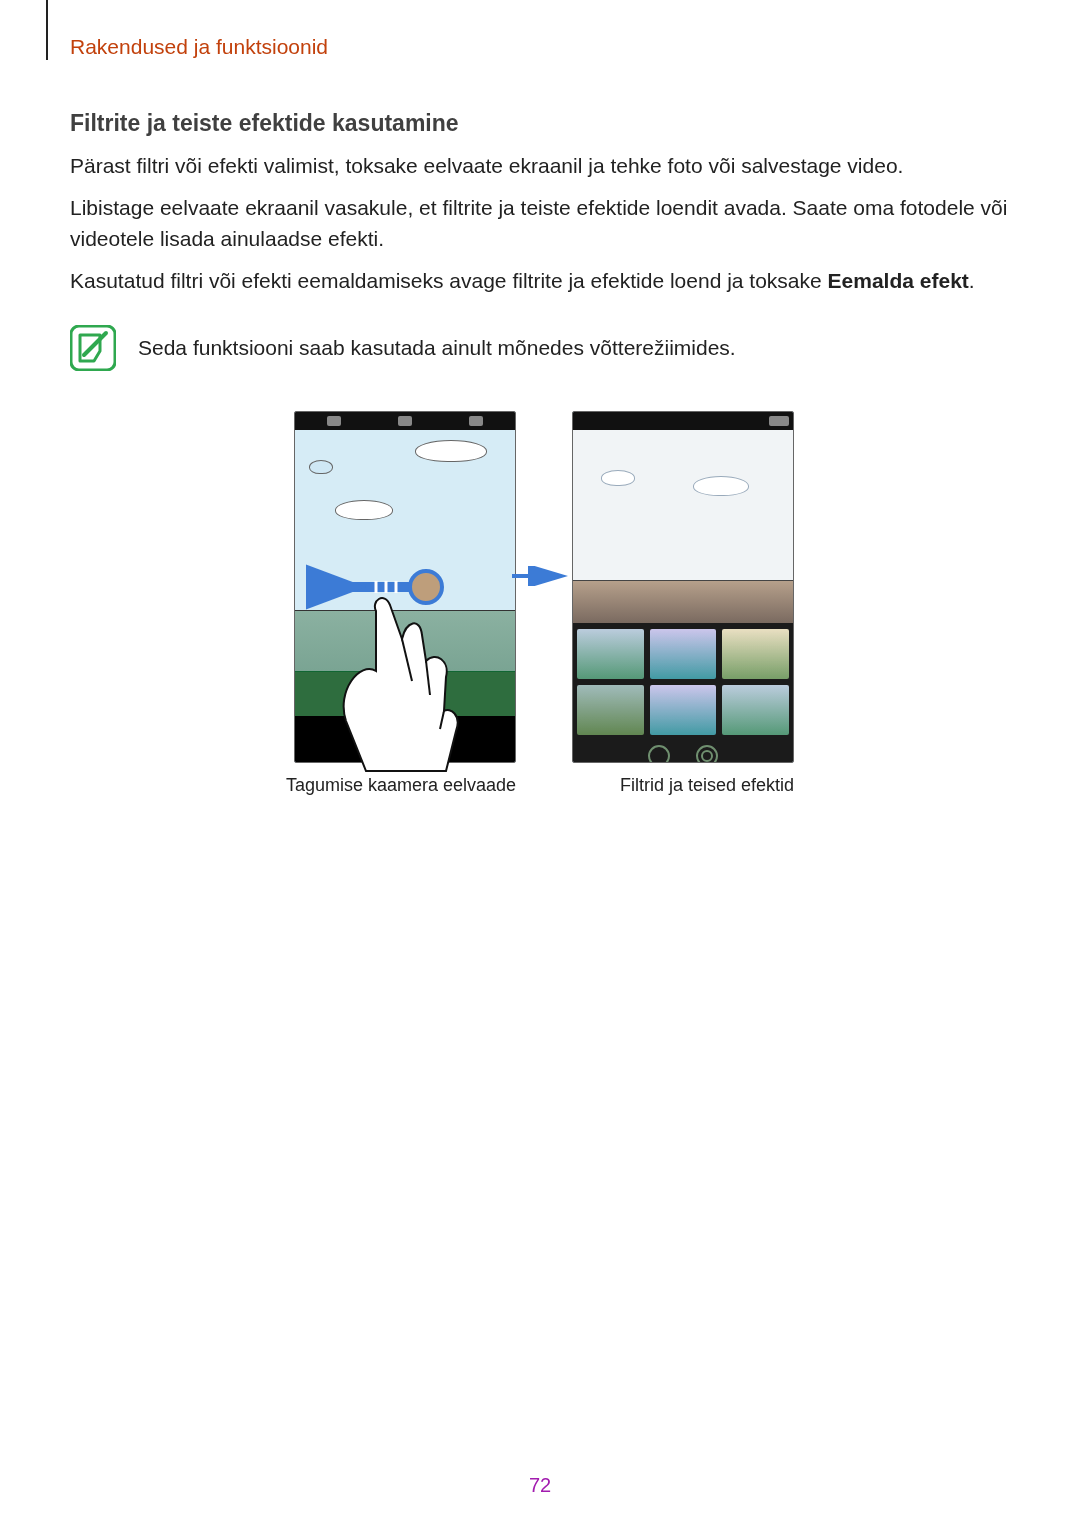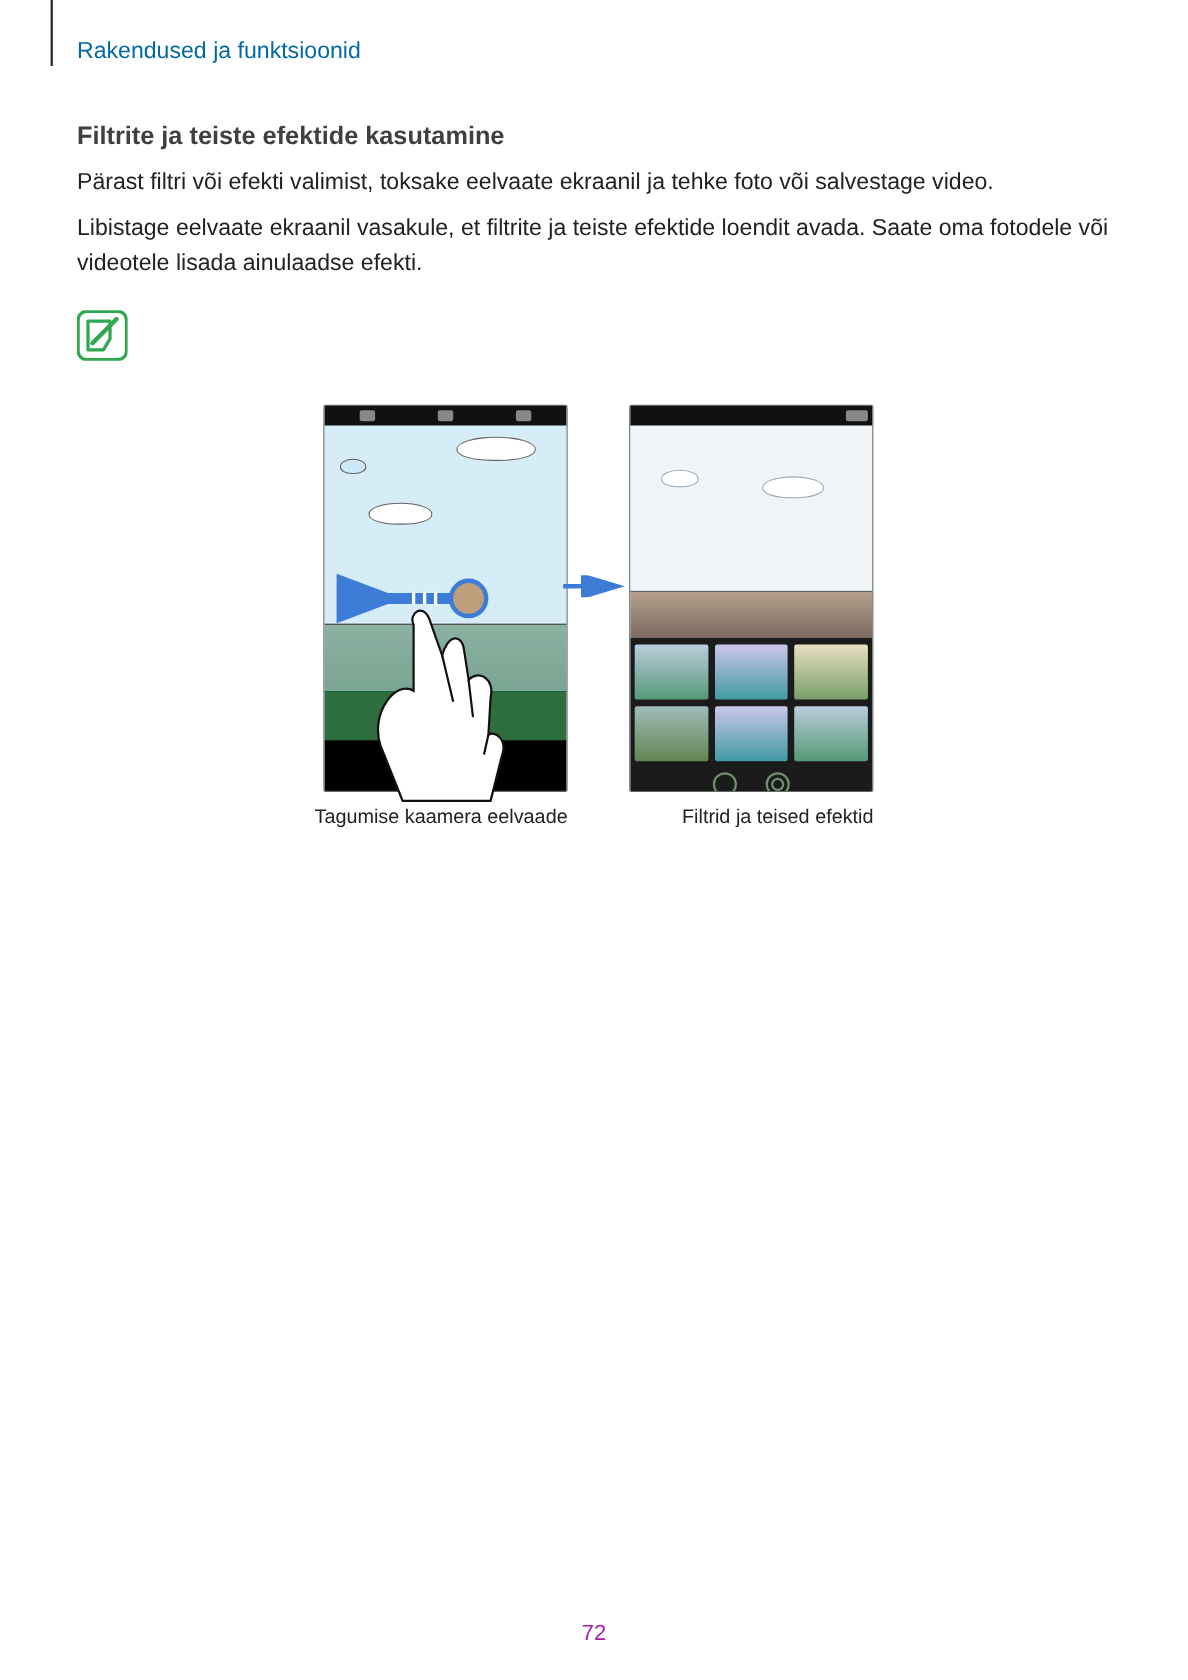--- a/index.html
+++ b/index.html
@@ -22,21 +22,21 @@
     left: 46px;
     top: 0;
     height: 60px;
     border-left: 2px solid #222;
   }
   .header-line {
     position: absolute;
     left: 70px;
     top: 35px;
     font-size: 21px;
-    color: #0369a1;
+    color: #c2410c;
   }
   .content {
     margin-top: 75px;
   }
   h2.subhead {
     font-size: 23px;
     font-weight: 600;
     color: #404040;
     margin: 0 0 14px 0;
   }
@@ -230,29 +230,33 @@
 
 <div class="page">
   <div class="header-rule"></div>
   <div class="header-line">Rakendused ja funktsioonid</div>
 
   <div class="content">
     <h2 class="subhead">Filtrite ja teiste efektide kasutamine</h2>
 
     <p class="body">Pärast filtri või efekti valimist, toksake eelvaate ekraanil ja tehke foto või salvestage video.</p>
     <p class="body">Libistage eelvaate ekraanil vasakule, et filtrite ja teiste efektide loendit avada. Saate oma fotodele või videotele lisada ainulaadse efekti.</p>
+    <p class="body">
+      <span>Kasutatud filtri või efekti eemaldamiseks avage filtrite ja efektide loend ja toksake </span><span class="bold">Eemalda efekt</span><span>.</span>
+    </p>
 
     <div class="note-row">
       <div class="note-icon">
         <svg viewBox="0 0 46 46" width="46" height="46">
           <rect x="1" y="1" width="44" height="44" rx="8" ry="8" fill="#ffffff" stroke="#2fa84f" stroke-width="3"></rect>
           <path d="M10 10 L30 10 L30 26 L24 36 L10 36 Z" fill="none" stroke="#2fa84f" stroke-width="3" stroke-linejoin="round"></path>
           <path d="M14 30 L36 8" stroke="#2fa84f" stroke-width="4" stroke-linecap="round"></path>
         </svg>
       </div>
+      <div class="note-text">Seda funktsiooni saab kasutada ainult mõnedes võtterežiimides.</div>
     </div>
 
     <div class="figures-row">
 
       <div class="figure">
         <div class="screen">
           <div class="statusbar">
             <div class="mini"></div>
             <div class="mini"></div>
             <div class="mini"></div>

